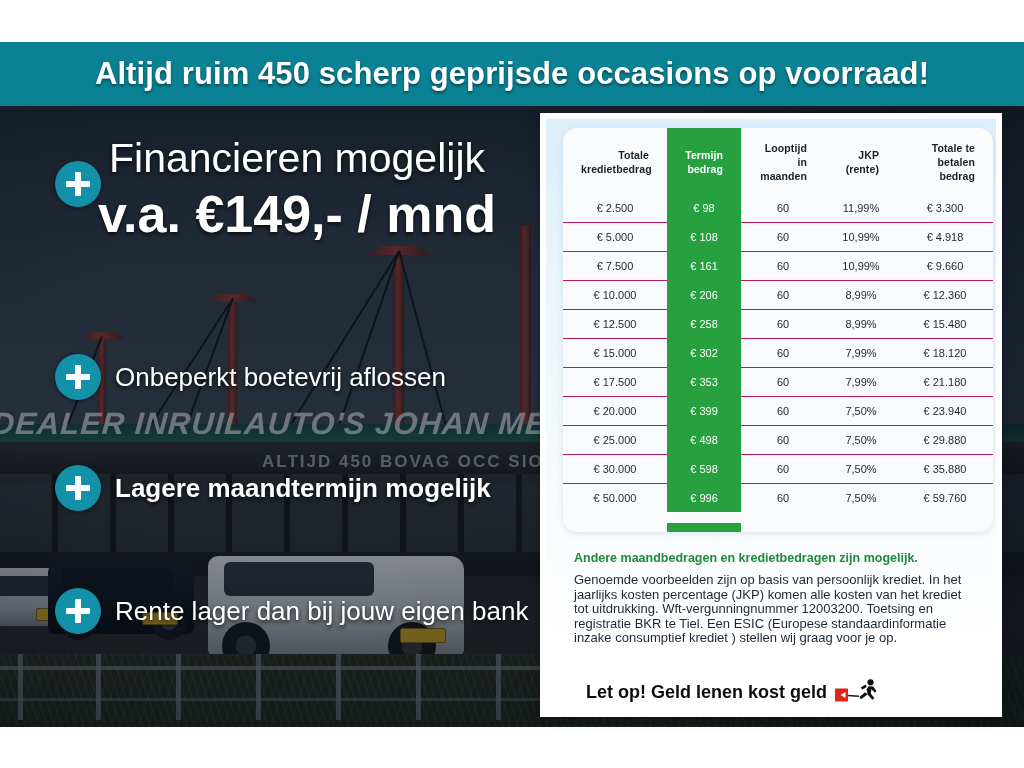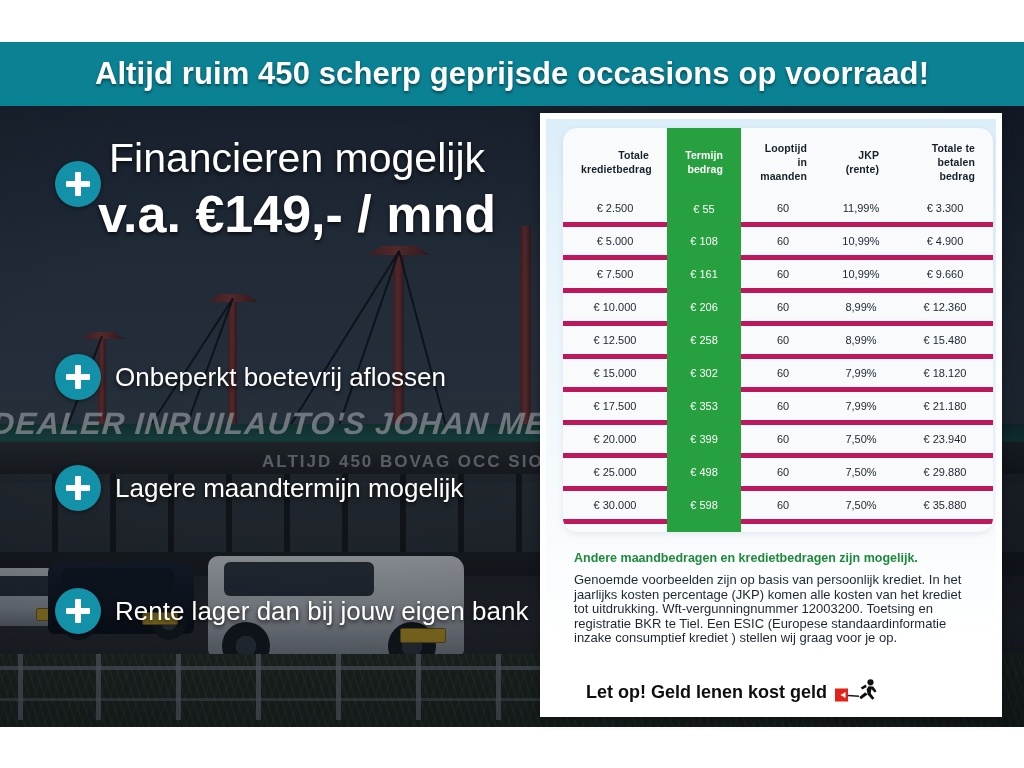--- a/index.html
+++ b/index.html
@@ -110,21 +110,21 @@
   table.rates col.c3{width:72px;}
   table.rates col.c4{width:96px;}
 
   table.rates thead th{
     font-size:10.5px;font-weight:bold;color:#16202a;padding:13px 18px 11px;
     text-align:right;line-height:14px;letter-spacing:.1px;
   }
   table.rates thead th.green{background:#27a03f;color:#ffffff;}
   table.rates tbody td{
     font-size:11px;color:#1c2630;text-align:center;padding:8px 2px;
-    border-top:5px solid #be185d;white-space:nowrap;
+    border-top:1px solid #be185d;white-space:nowrap;
   }
   table.rates tbody td.green{background:#27a03f;color:#ffffff;border-top:1px solid #27a03f;}
   table.rates tbody tr:first-child td{border-top:none;}
   
   .greenfoot{position:absolute;left:104px;top:395px;width:74px;height:21px;background:#27a03f;}
 
   .notes{position:absolute;left:28px;top:432px;width:400px;}
   .notes .nt{color:#1f8a3c;font-size:12.5px;font-weight:bold;margin-bottom:8px;
              font-family:"Liberation Sans",sans-serif;}
   .notes .np{color:#1d2733;font-size:13px;line-height:14.6px;
@@ -214,21 +214,21 @@
       <div class="l1">Financieren mogelijk</div>
       <div class="l2">v.a. €149,- / mnd</div>
     </div>
 
     <div class="plusicon" style="left:55px;top:53px;"></div>
 
     <div class="plusicon" style="left:55px;top:246px;"></div>
     <div class="brow" style="left:115px;top:254px;">Onbeperkt boetevrij aflossen</div>
 
     <div class="plusicon" style="left:55px;top:357px;"></div>
-    <div class="brow" style="left:115px;top:365px;">Lagere maandtermijn mogelijk</div>
+    <div class="brow" style="left:115px;top:365px;font-weight:bold;">Lagere maandtermijn mogelijk</div>
 
     <div class="plusicon" style="left:55px;top:480px;"></div>
     <div class="brow" style="left:115px;top:488px;">Rente lager dan bij jouw eigen bank</div>
   </div>
 
   <div class="card">
     <div class="cardinner">
 
       <div class="tablewrap">
         <table class="rates">
@@ -259,31 +259,31 @@
               </th>
               <th>
                 <span>Totale te</span><br>
                 <span>betalen bedrag</span>
               </th>
             </tr>
           </thead>
           <tbody id="rates-body">
               <tr>
                 <td>€ 2.500</td>
-                <td class="green">€ 55</td>
+                <td class="green">€ 98</td>
                 <td>60</td>
                 <td>11,99%</td>
                 <td>€ 3.300</td>
               </tr>
               <tr>
                 <td>€ 5.000</td>
                 <td class="green">€ 108</td>
                 <td>60</td>
                 <td>10,99%</td>
-                <td>€ 4.900</td>
+                <td>€ 4.918</td>
               </tr>
               <tr>
                 <td>€ 7.500</td>
                 <td class="green">€ 161</td>
                 <td>60</td>
                 <td>10,99%</td>
                 <td>€ 9.660</td>
               </tr>
               <tr>
                 <td>€ 10.000</td>

